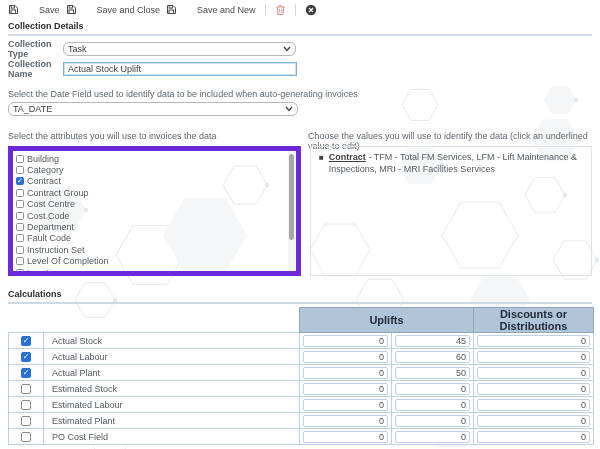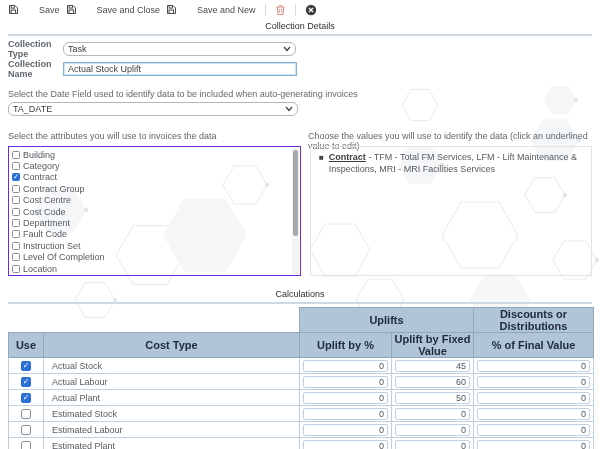--- a/index.html
+++ b/index.html
@@ -14,22 +14,22 @@
 
   
   .toolbar { display:flex; align-items:center; gap:6px; padding:4px 8px 3px 8px; height:18px; }
   .tbtn { display:inline-flex; align-items:center; gap:20px; color:#4a4a4a; cursor:pointer; }
   .tbtn svg { display:block; }
   .tsep { width:1px; height:12px; background:#d8d8d8; margin:0 3px; }
   .icon-btn { display:inline-flex; align-items:center; cursor:pointer; }
 
   
   .section-hdr {
-    margin:3px 8px 0 8px; font-weight:normal; color:#2e2e2e;
-    border-bottom:2px solid #cfd9e3; padding-bottom:3px; font-size:9px;text-align:center;
+    margin:3px 8px 0 8px; font-weight:bold; color:#2e2e2e;
+    border-bottom:2px solid #cfd9e3; padding-bottom:3px; font-size:9px;
   }
 
   
   .frow { display:flex; align-items:center; margin:6px 8px 0 8px; height:14px; }
   .frow .flabel { width:55px; color:#61696f; flex:none;font-weight:bold; }
   .ctl {
     background:#fff; border:1px solid #b6b6b6; height:14px;
     display:flex; align-items:center; justify-content:space-between;
     padding:0 4px; color:#3f3f3f;
   }
@@ -37,21 +37,21 @@
   .name-input { width:234px; border:1px solid #7fb2d4; box-shadow:0 0 0 1px #cfe3f0 inset; }
   .wide-label { margin:13px 8px 0 8px; color:#61696f; height:10px; }
   .date-select { margin:3px 8px 0 8px; width:290px; }
 
   
   .panels-labels { display:flex; margin:15px 8px 0 8px; height:11px; }
   .panels-labels .pl-left { width:300px; flex:none; color:#61696f; }
   .panels-labels .pl-right { color:#61696f; }
   .panels { display:flex; margin:4px 8px 0 8px; gap:9px; }
   .attr-box {
-    width:293px; height:130px; border:1px solid #6d28d9; position:relative;
+    width:293px; height:130px; border:5px solid #6d28d9; position:relative;
     overflow:hidden; padding:2px 10px 0 3px; flex:none; background:transparent;
   }
   .attr-item { display:flex; align-items:center; gap:3px; height:11.4px; cursor:pointer; color:#555b61; }
   .cb {
     width:8px; height:8px; border:1px solid #8b9095; border-radius:1.5px; background:#fff;
     flex:none; display:flex; align-items:center; justify-content:center;
     font-size:7px; line-height:8px; color:#fff;
   }
   .cb.checked { background:#2a6fd6; border-color:#2a6fd6; }
   .vscroll { position:absolute; top:1px; right:1px; bottom:1px; width:7px; background:#f2f3f4; }
@@ -267,27 +267,20 @@
         <col style="width:82px">
         <col style="width:120px">
     </colgroup>
     <thead>
       <tr>
         <th class="ghost"></th>
         <th class="ghost"></th>
         <th class="hcell" colspan="2">Uplifts</th>
         <th class="hcell">Discounts or Distributions</th>
       </tr>
-      <tr>
-        <th class="hcell">Use</th>
-        <th class="hcell">Cost Type</th>
-        <th class="hcell">Uplift by %</th>
-        <th class="hcell">Uplift by Fixed Value</th>
-        <th class="hcell">% of Final Value</th>
-      </tr>
     </thead>
     <tbody id="calc-body">
         <tr>
           <td class="body use-cell"><span class="cb2 checked">✓</span></td>
           <td class="body ct-cell">Actual Stock</td>
           <td class="body num-cell">
             <div class="numbox">0</div>
           </td>
           <td class="body num-cell">
             <div class="numbox">45</div>

